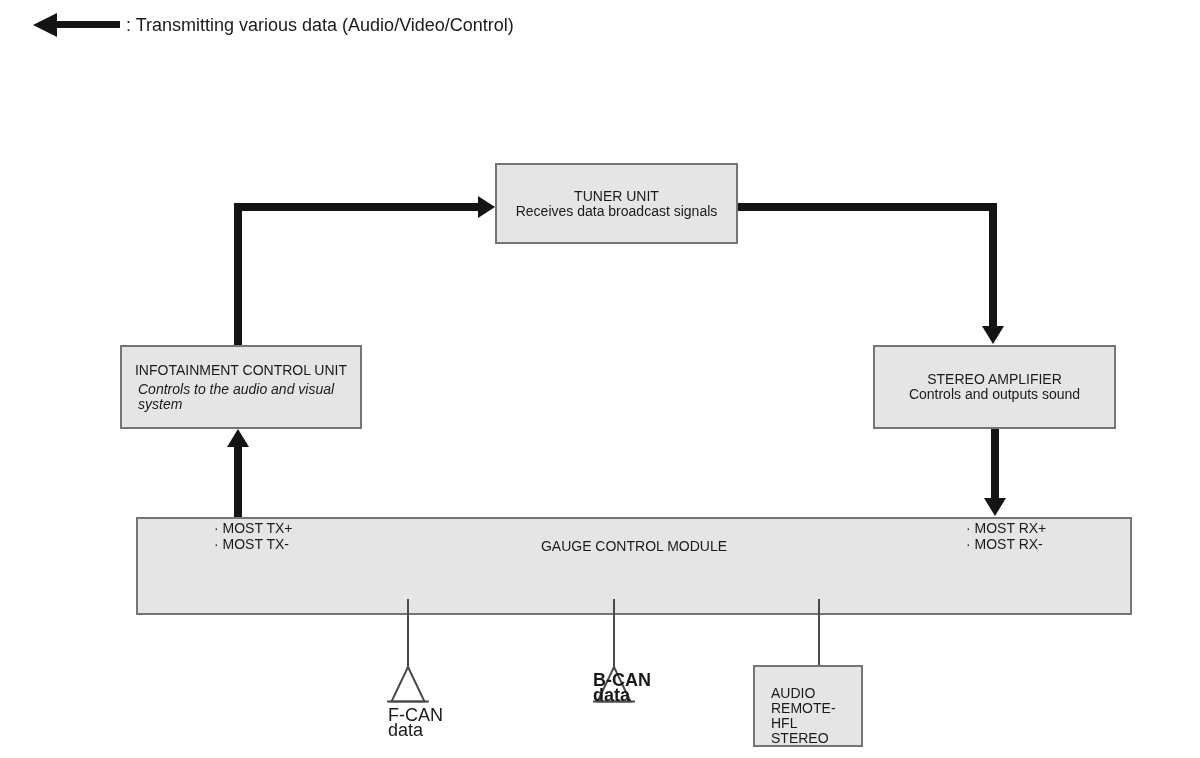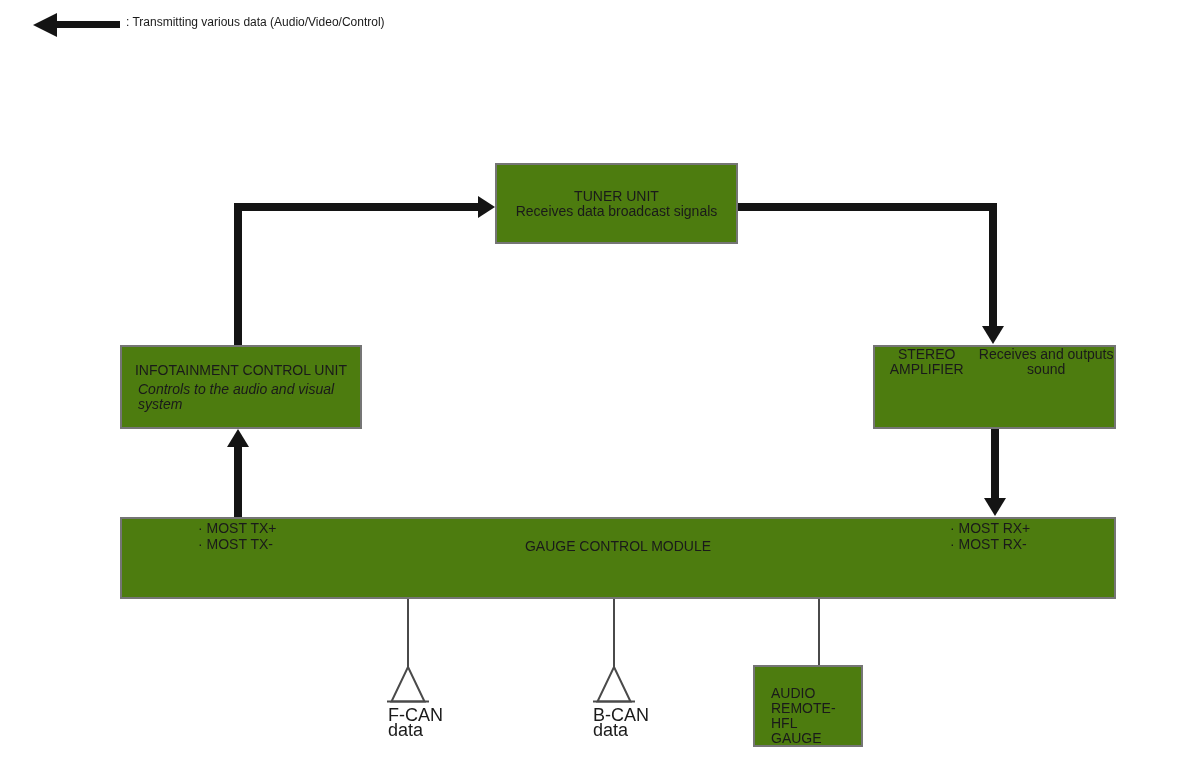--- a/index.html
+++ b/index.html
@@ -8,21 +8,21 @@
     background: var(--bg, #ffffff);
     font-family: "Liberation Sans", sans-serif;
     color: var(--text, #1a1a1a);
     position: relative; overflow: hidden;
   }
   .stage { position: absolute; inset: 0; }
 
   
   .node {
     position: absolute;
-    background: #4d7c0f;
+    background: #e5e5e5;
     border: 2px solid var(--border, #757575);
     box-sizing: border-box;
     font-size: 14px;
     line-height: 15px;
   }
   .node .title { font-size: 14px; }
   .centered { text-align: center; }
 
   
   .seg { position: absolute; background: var(--arrow, #141414); }
@@ -30,21 +30,21 @@
   .head-right { border-top: 11px solid transparent; border-bottom: 11px solid transparent; border-left: 17px solid var(--arrow, #141414); }
   .head-down  { border-left: 11px solid transparent; border-right: 11px solid transparent; border-top: 18px solid var(--arrow, #141414); }
   .head-up    { border-left: 11px solid transparent; border-right: 11px solid transparent; border-bottom: 18px solid var(--arrow, #141414); }
   .head-left  { border-top: 12px solid transparent; border-bottom: 12px solid transparent; border-right: 24px solid var(--arrow, #141414); }
 
   
   .thin { position: absolute; background: var(--line, #4a4a4a); }
 
   .label { position: absolute; font-size: 18px; line-height: 15px; }
 
-  .legend-text { position: absolute; left: 126px; top: 15px; font-size: 12px; }
+  .legend-text { position: absolute; left: 126px; top: 15px; font-size: 18px; }
 
   .tri { position: absolute; color: var(--line, #4a4a4a); }
 
   
   .gauge-inner { position: relative; width: 100%; height: 100%; }
   .gauge-title { position: absolute; left: 0; right: 0; top: 20px; text-align: center; }
   .gauge-desc  { position: absolute; left: 0; right: 0; top: 41px; text-align: center; }
   .pin-block { position: absolute; top: 1px; line-height: 16px; }
 
   .info-title { text-align: center; padding-top: 16px; }
@@ -88,26 +88,26 @@
   <div class="node centered" style="left:495px; top:163px; width:243px; height:81px; display:flex; flex-direction:column; justify-content:center;">
     <div class="title">TUNER UNIT</div>
     <div>Receives data broadcast signals</div>
   </div>
 
   <div class="node" style="left:120px; top:345px; width:242px; height:84px;">
     <div class="title info-title">INFOTAINMENT CONTROL UNIT</div>
     <div class="info-desc">Controls to the audio and visual system</div>
   </div>
 
-  <div class="node centered" style="left:873px; top:345px; width:243px; height:84px; display:flex; flex-direction:row; justify-content:center;">
+  <div class="node centered" style="left:873px; top:345px; width:243px; height:84px; display:flex; flex-direction:column; justify-content:center;">
     <div class="title">STEREO AMPLIFIER</div>
-    <div>Receives and outputs sound</div>
+    <div>Controls and outputs sound</div>
   </div>
 
-  <div class="node" style="left:120px; top:517px; width:996px; height:82px;">
+  <div class="node" style="left:136px; top:517px; width:996px; height:98px;">
     <div class="gauge-inner">
       <div class="pin-block" style="left:76px;">
         <div>· MOST TX+</div>
         <div>· MOST TX-</div>
       </div>
       <div class="pin-block" style="left:828px;">
         <div>· MOST RX+</div>
         <div>· MOST RX-</div>
       </div>
       <div class="gauge-title title">GAUGE CONTROL MODULE</div>
@@ -128,26 +128,26 @@
     <div>F-CAN</div>
     <div>data</div>
   </div>
 
   <div class="tri" style="left:592px; top:665px;">
     <svg width="44" height="40" viewBox="0 0 44 40">
       <path d="M22 2 L38.5 36.5 L5.5 36.5 Z" fill="#ffffff" stroke="currentColor" stroke-width="2"></path>
       <line x1="1" y1="36.5" x2="43" y2="36.5" stroke="currentColor" stroke-width="2"></line>
     </svg>
   </div>
-  <div class="label" style="left:593px; top:708px;">
+  <div class="label" style="left:593px; top:673px;font-weight:bold;">
     <div>B-CAN</div>
     <div>data</div>
   </div>
 
   <div class="node" style="left:753px; top:665px; width:110px; height:82px;">
     <div class="switch-lines">
       <div>AUDIO</div>
       <div>REMOTE-HFL</div>
-      <div>GAUGE</div>
+      <div>STEREO</div>
     </div>
   </div>
 
 </div>
 
 </body></html>

